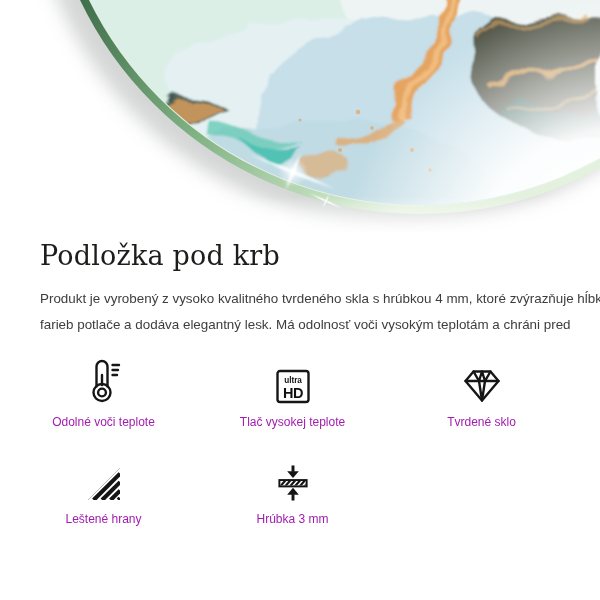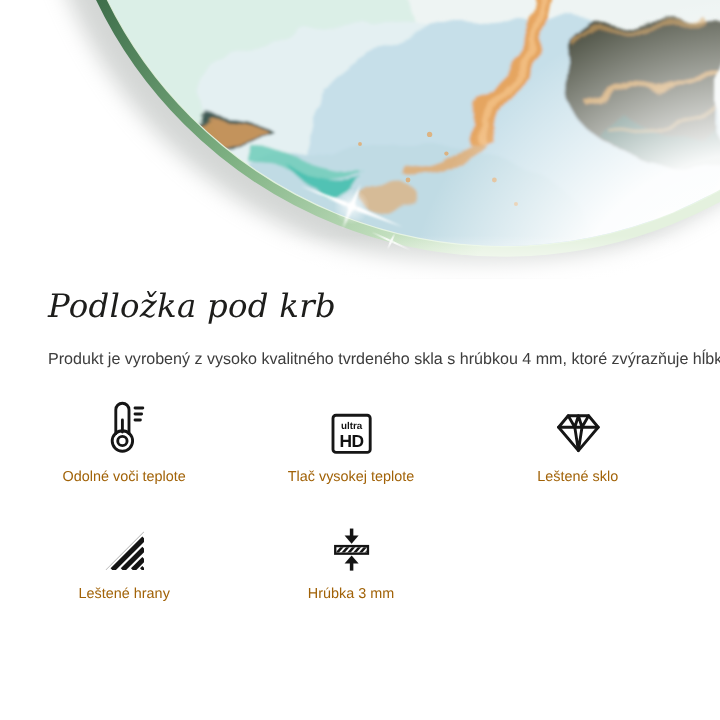--- a/index.html
+++ b/index.html
@@ -1,27 +1,27 @@
 <!DOCTYPE html>
 <html><head>
 <meta charset="utf-8">
 <style>
   html,body{margin:0;padding:0;background:#ffffff;}
   body{width:600px;height:600px;overflow:hidden;font-family:"Liberation Sans",sans-serif;-webkit-font-smoothing:antialiased;}
   .hero{position:relative;width:600px;height:232px;background:#fff;}
   .hero svg{display:block;}
   .content{padding:0 34px 0 40px;}
   h1{margin:6px 0 0 0;font-family:"DejaVu Serif",serif;font-weight:400;font-size:27px;line-height:35px;color:#1d1d1b;letter-spacing:.2px;}
-  h1 span{display:block;font-style:italic;}
+  h1 span{display:block;}
   .desc{margin-top:13px;font-size:13.4px;line-height:25.5px;color:#3d3d3d;}
   .desc div{white-space:nowrap;}
   .features{margin-top:21px;padding-left:9px;display:grid;grid-template-columns:189px 189px 189px;row-gap:26px;}
   .feature{display:flex;flex-direction:column;align-items:center;}
   .icon-box{height:46px;display:flex;align-items:flex-end;justify-content:center;}
-  .feature .label{margin-top:11px;font-size:12px;color:#a16207;text-align:center;}
+  .feature .label{margin-top:11px;font-size:12px;color:#a21caf;text-align:center;}
   .ic{stroke:#161616;stroke-width:2.4;fill:none;stroke-linecap:round;stroke-linejoin:round;}
 </style>
 </head>
 <body>
 
 <div class="hero">
   <svg viewBox="0 0 600 232" width="600" height="232">
     <defs>
       <clipPath id="disc">
           <circle cx="420" cy="-163" r="368"></circle>
@@ -117,20 +117,21 @@
     <rect y="196" width="600" height="36" fill="url(#fadeBottom)" opacity="0.85"></rect>
   </svg>
 </div>
 
 <div class="content">
   <h1>
     <span>Podložka pod krb</span>
   </h1>
   <div class="desc">
     <div>Produkt je vyrobený z vysoko kvalitného tvrdeného skla s hrúbkou 4 mm, ktoré zvýrazňuje hĺbku</div>
+    <div>farieb potlače a dodáva elegantný lesk. Má odolnosť voči vysokým teplotám a chráni pred</div>
   </div>
 </div>
 
 <div class="features">
 
   <div class="feature">
     <div class="icon-box">
       <svg width="40" height="46" viewBox="0 0 40 46">
         <path class="ic" d="M12.5,28.5 V8.5 A5.5,5.5 0 0 1 23.5,8.5 V28.5"></path>
         <circle class="ic" cx="18" cy="34.5" r="8.5"></circle>
@@ -158,21 +159,21 @@
 
   <div class="feature">
     <div class="icon-box">
       <svg width="40" height="36" viewBox="0 0 40 36">
         <path class="ic" stroke-width="2.2" d="M11.5,3.5 H28.5 L36.5,13 L20,32.5 L3.5,13 Z"></path>
         <path class="ic" stroke-width="2" d="M3.5,13 H36.5"></path>
         <path class="ic" stroke-width="2" d="M11.5,3.5 L17,13 L20,3.5 L23,13 L28.5,3.5"></path>
         <path class="ic" stroke-width="2" d="M17,13 L20,32.5 L23,13"></path>
       </svg>
     </div>
-    <div class="label">Leštené sklo</div>
+    <div class="label">Tvrdené sklo</div>
   </div>
 
   <div class="feature">
     <div class="icon-box">
       <svg width="36" height="34" viewBox="0 0 36 36">
         <clipPath id="triClip">
             <path d="M1,35 L35,1 L35,35 Z"></path>
           </clipPath>
         <g clip-path="url(#triClip)" stroke="#141414" stroke-width="4.4">
           <line x1="-2" y1="35" x2="35" y2="-2"></line>

